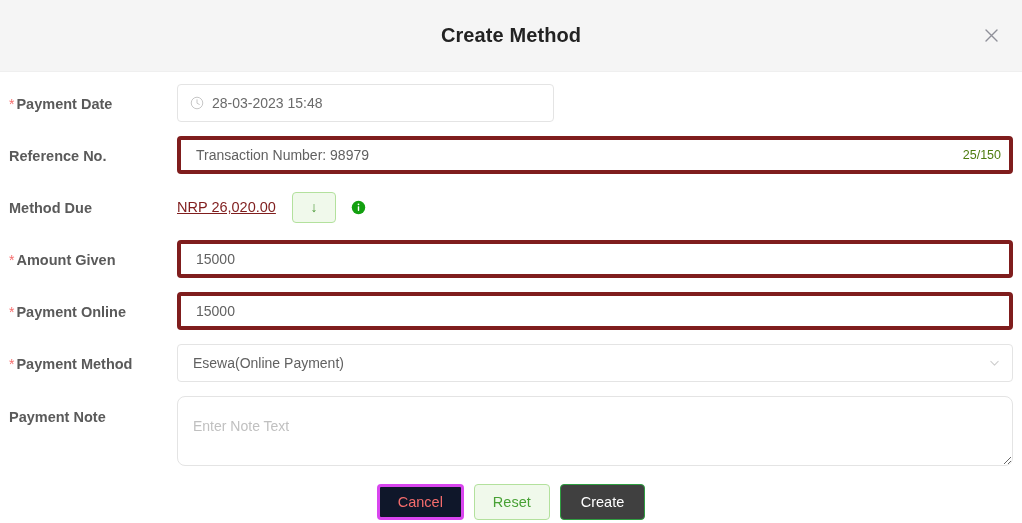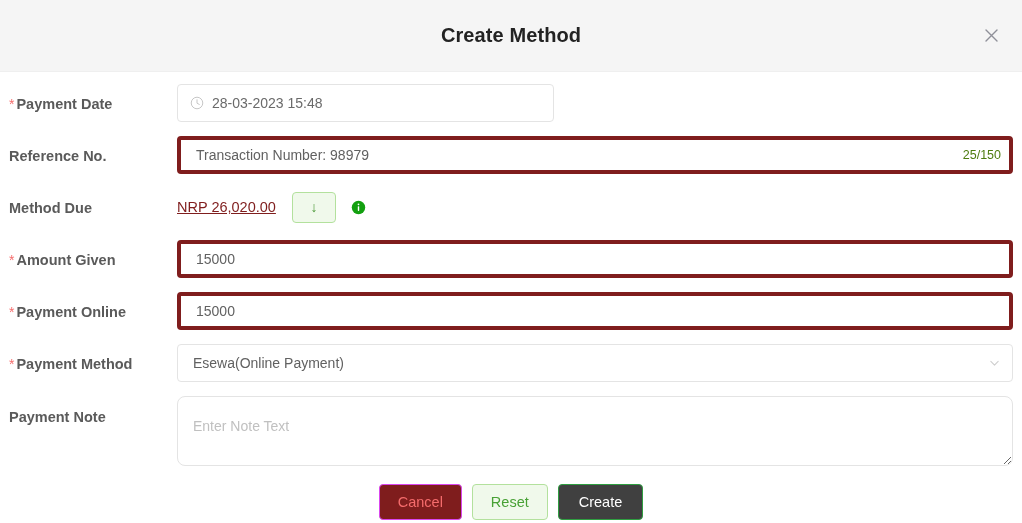--- a/index.html
+++ b/index.html
@@ -216,22 +216,22 @@
   .btn {
     height: 36px;
     border-radius: 4px;
     font-size: 14.5px;
     font-family: "Liberation Sans", sans-serif;
     cursor: pointer;
     padding: 0 18px;
     line-height: 1;
   }
   .btn-cancel {
-    background: #7f1d1d;
-    border: 1px solid #d946ef;
+    background: #0f172a;
+    border: 3px solid #d946ef;
     color: #f56c6c;
   }
   .btn-reset {
     background: #f0f9eb;
     border: 1px solid #b3e19d;
     color: #48a135;
   }
   .btn-create {
     background: #404040;
     border: 1px solid #2f9e41;

